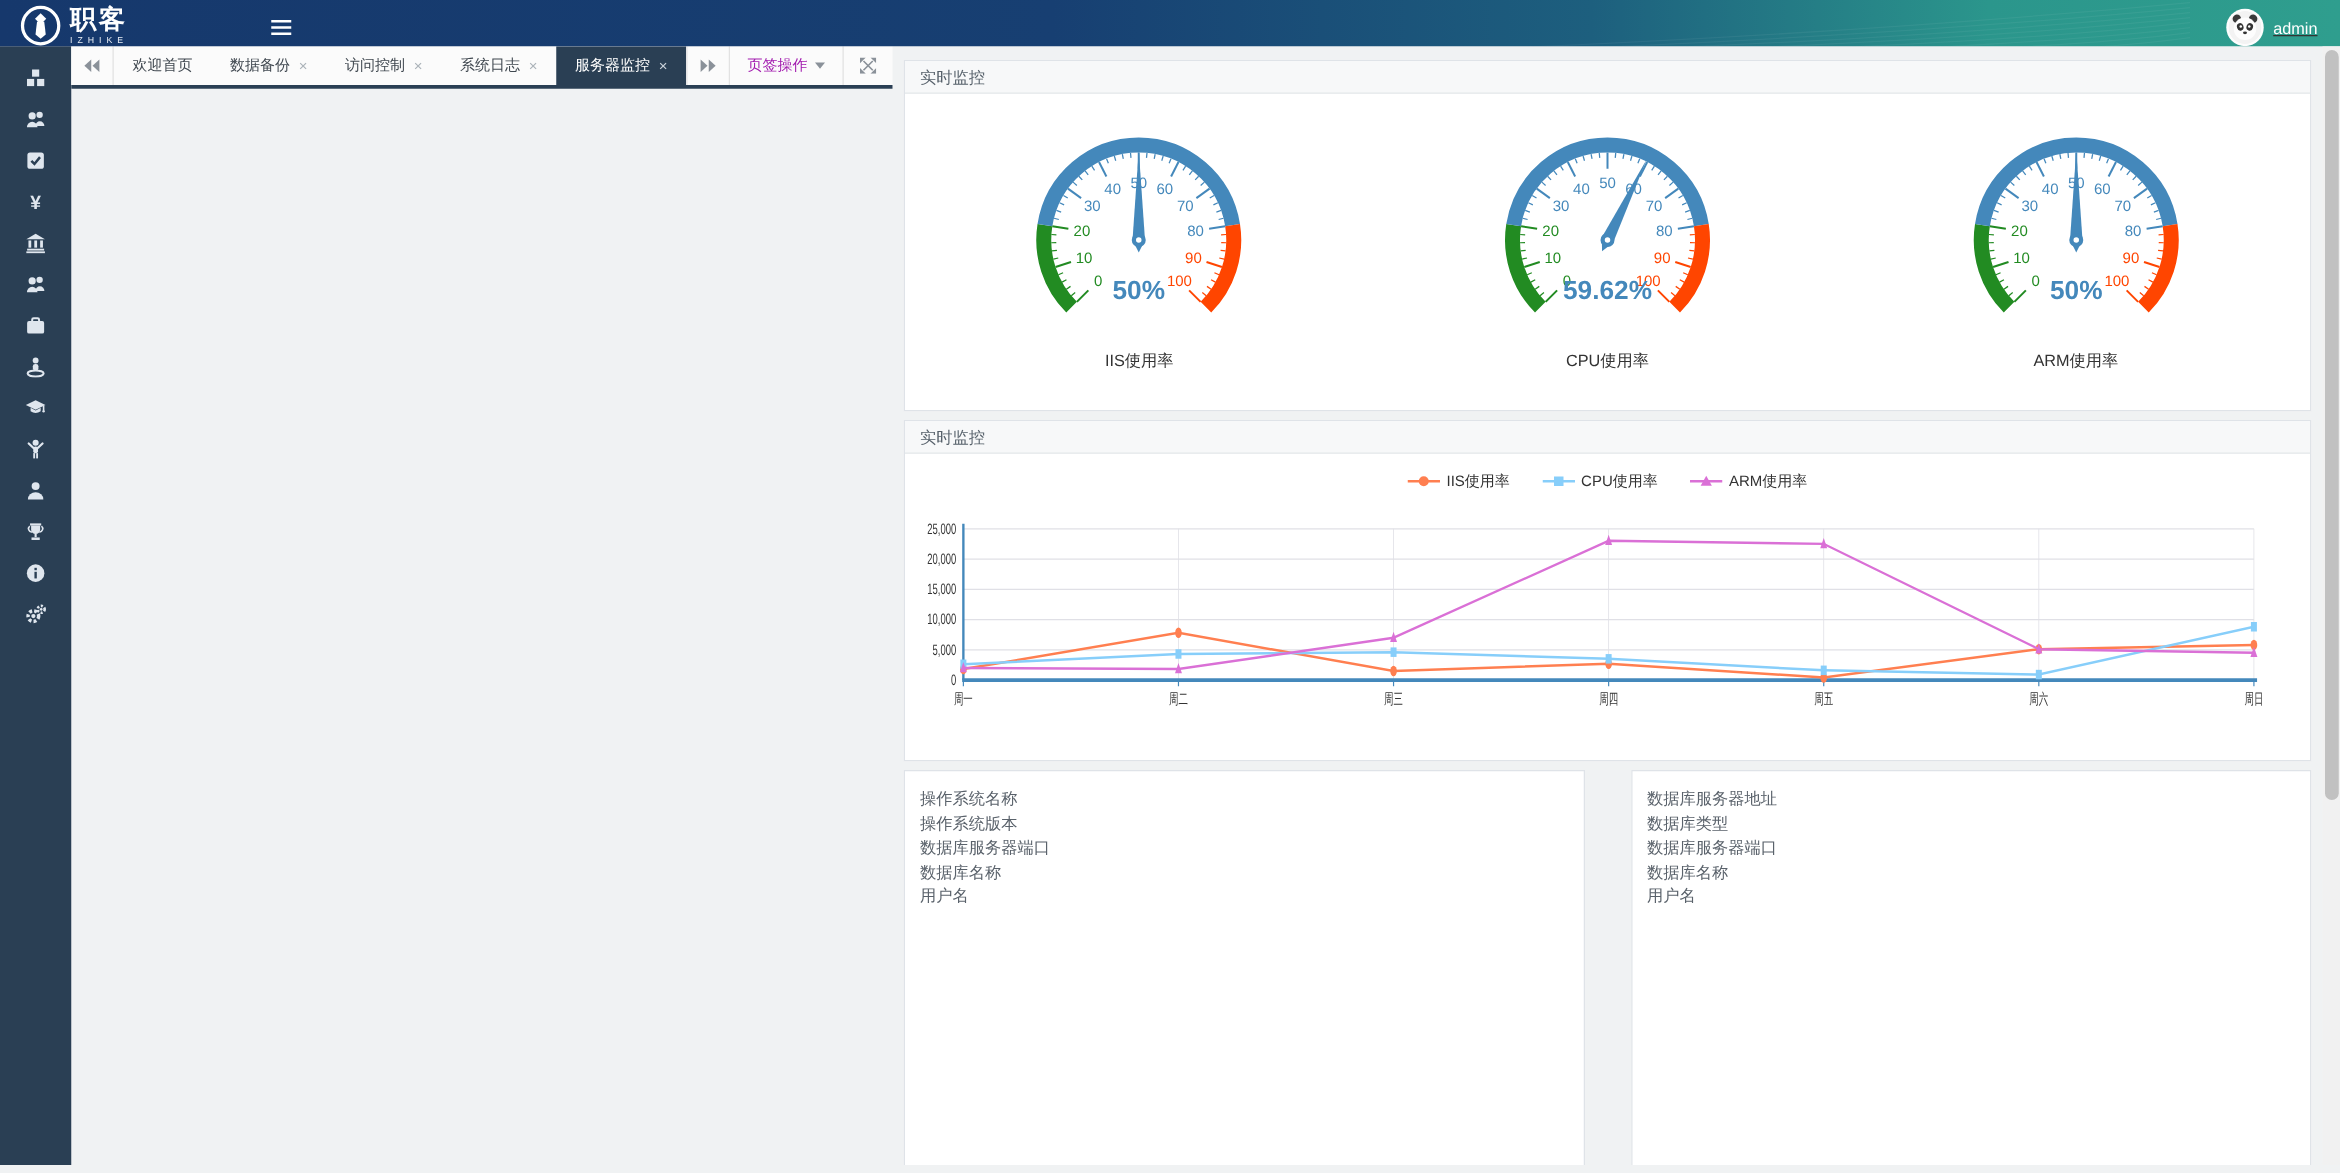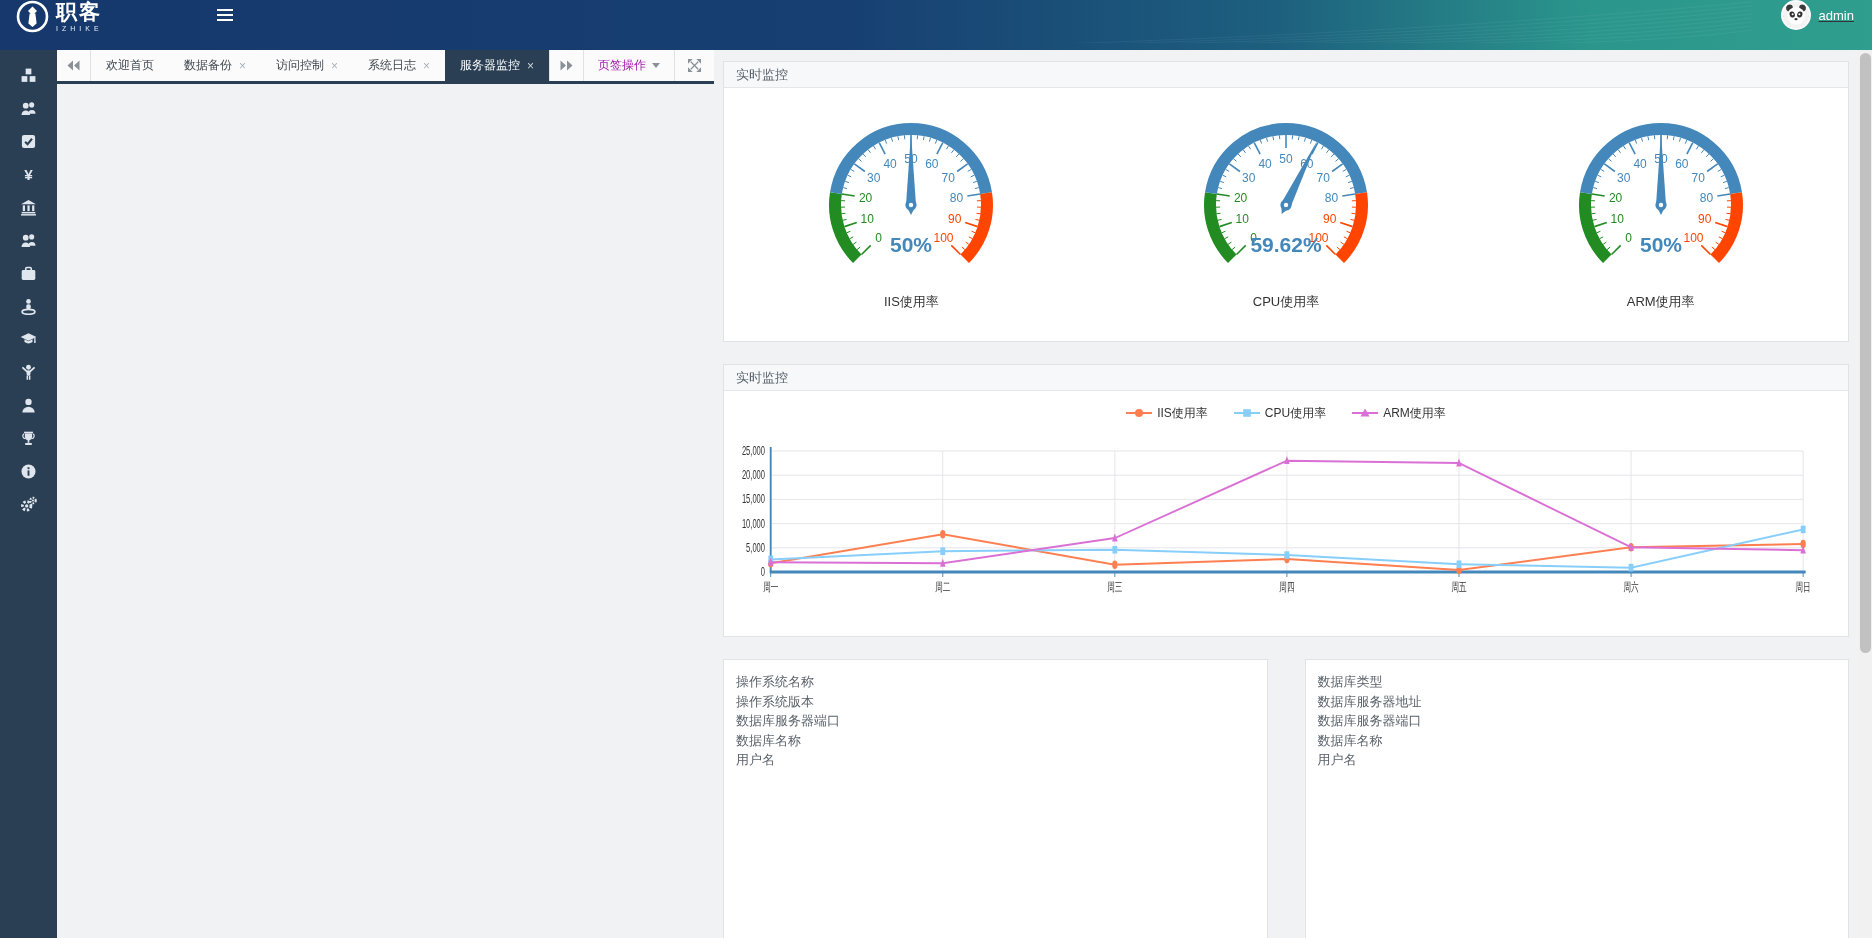--- a/index.html
+++ b/index.html
@@ -1,20 +1,20 @@
 <!DOCTYPE html>
 <html><head>
 <meta charset="utf-8">
 <style>
   * { margin:0; padding:0; box-sizing:border-box; }
   html,body { width:1872px; height:938px; overflow:hidden; }
   body { font-family:"Liberation Sans","DejaVu Sans",sans-serif; background:#f0f2f3; font-size:13px; color:#333; }
 
   
-  .navbar { position:relative; height:50px; display:flex; align-items:flex-start;
+  .navbar { position:relative; height:37px; display:flex; align-items:flex-end;
     background:linear-gradient(90deg,#16386c 0%,#173f72 45%,#1d5f7e 68%,#2b968c 85%,#2f9e8e 100%); overflow:hidden; }
   .nav-decor { position:absolute; right:120px; top:0; height:43px; width:760px; opacity:.55; pointer-events:none; }
   .logo { display:flex; align-items:center; gap:7px; padding-left:16px; z-index:2; }
   .logo-text { color:#fff; line-height:1; }
   .logo-text .zh { font-size:21px; font-weight:bold; letter-spacing:2px; }
   .logo-text .en { font-size:7px; letter-spacing:4px; margin-top:3px; color:#e8eef5; }
   .hamburger { margin-left:105px; width:34px; height:30px; display:flex; flex-direction:column; justify-content:center; gap:3px; align-items:center; cursor:pointer; z-index:2; }
   .hamburger i { display:block; width:16px; height:2px; background:#fff; }
   .nav-user { margin-left:auto; display:flex; align-items:center; gap:8px; padding-right:18px; z-index:2; cursor:pointer;text-decoration:underline; }
   .avatar { width:30px; height:30px; border-radius:50%; border:2px solid rgba(255,255,255,.85); background:#f1f1f1; overflow:hidden; }
@@ -34,21 +34,21 @@
   .tabs { display:flex; align-items:stretch; flex:1; overflow:hidden; }
   .tab { display:flex; align-items:center; padding:0 15px; font-size:12px; color:#404850; cursor:pointer; white-space:nowrap; }
   .tab .close { margin-left:7px; font-size:12px; color:#aab2b8; line-height:1; }
   .tab.active { background:#2A3F54; color:#fff; }
   .tab.active .close { color:#cdd5dc; }
   .tab-ops { display:flex; align-items:center; gap:6px; padding:0 14px; border-left:1px solid #e2e2e2; color:#a21caf; font-size:12px; cursor:pointer; }
   .caret { width:0; height:0; border-left:4px solid transparent; border-right:4px solid transparent; border-top:5px solid #8a9199; }
 
   
   .content { position:relative; flex:1; padding:11px 23px 0 9px; overflow:hidden; }
-  .panel { background:#fff; border:1px solid #dfe3e8; margin-bottom:22px; }
+  .panel { background:#fff; border:1px solid #dfe3e8; margin-bottom:7px; }
   .panel-header { height:26px; line-height:25px; padding:0 12px; background:#f7f8f9; border-bottom:1px solid #e4e7ea; font-size:13px; color:#57616b; }
   .gauges { height:253px; display:flex; padding-top:22px; }
   .gauge-cell { flex:1; text-align:center; }
   .gauge-title { margin-top:20px; font-size:13px; color:#333; }
   .chart-body { height:245px; padding-top:12px; }
   .legend { display:flex; justify-content:center; gap:26px; align-items:center; height:20px; }
   .legend-item { display:flex; align-items:center; gap:5px; font-size:12px; color:#333; cursor:pointer; }
   .row2 { display:flex; gap:37px; }
   .row2 .panel { flex:1; }
   .info-body { height:400px; padding:12px 12px; }
@@ -593,22 +593,22 @@
             <div class="info-body" id="serverInfo">
                 <div class="info-line">操作系统名称</div>
                 <div class="info-line">操作系统版本</div>
                 <div class="info-line">数据库服务器端口</div>
                 <div class="info-line">数据库名称</div>
                 <div class="info-line">用户名</div>
               </div>
           </section>
           <section class="panel">
             <div class="info-body" id="dbInfo">
+                <div class="info-line">数据库服务器地址</div>
                 <div class="info-line">数据库类型</div>
-                <div class="info-line">数据库服务器地址</div>
                 <div class="info-line">数据库服务器端口</div>
                 <div class="info-line">数据库名称</div>
                 <div class="info-line">用户名</div>
               </div>
           </section>
         </div>
 
         <div class="vscroll">
           <div class="thumb"></div>
         </div>

